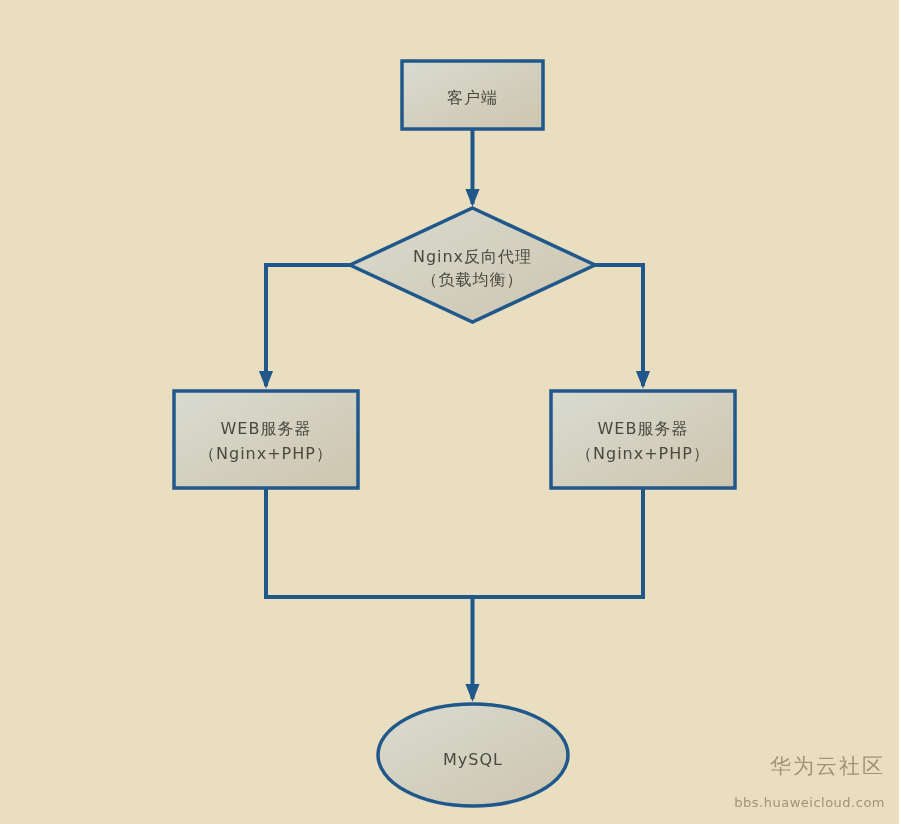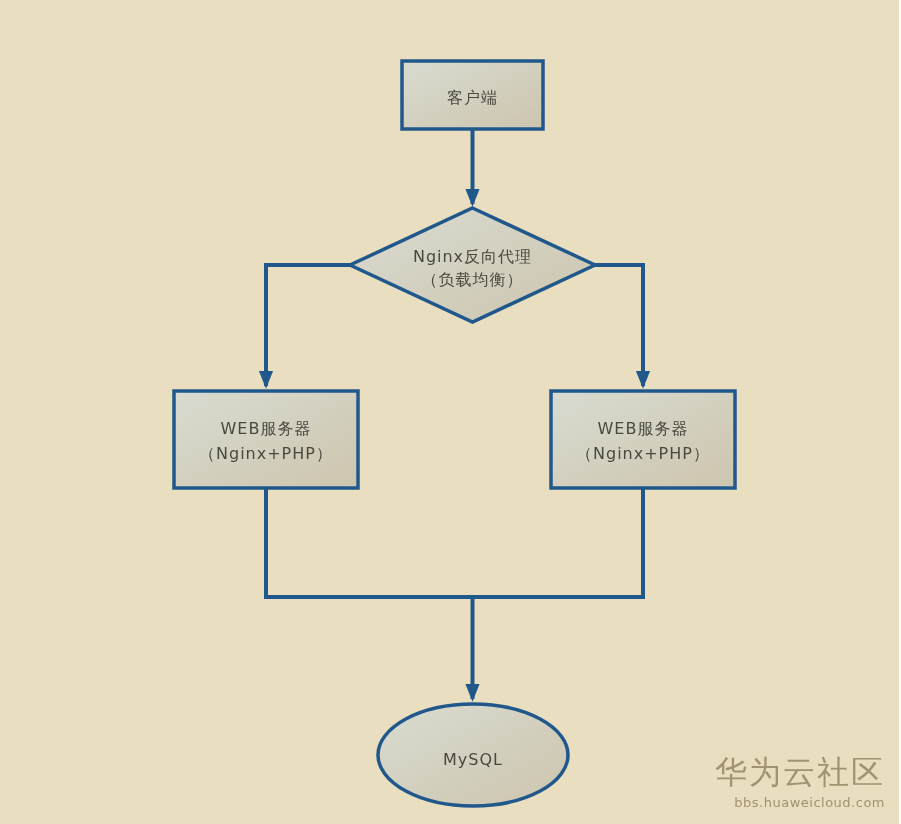--- a/index.html
+++ b/index.html
@@ -45,27 +45,27 @@
   }
   .watermark {
     position: absolute;
     right: 14px;
     bottom: 14px;
     text-align: right;
     color: var(--watermark-text, #a29371);
     line-height: 1.1;
   }
   .watermark .wm-title {
-    font-size: 32px;
+    font-size: 21px;
     letter-spacing: 2px;
   }
   .watermark .wm-subtitle {
     font-size: 13px;
     letter-spacing: 0.5px;
-    margin-top: 6px;
+    margin-top: 18px;
   }
 </style>
 </head>
 <body>
 
 <div class="canvas">
 
   <svg class="diagram" width="901" height="824" viewBox="0 0 901 824">
     <defs>
       <linearGradient id="nodeFill" x1="0" y1="0" x2="1" y2="1">

